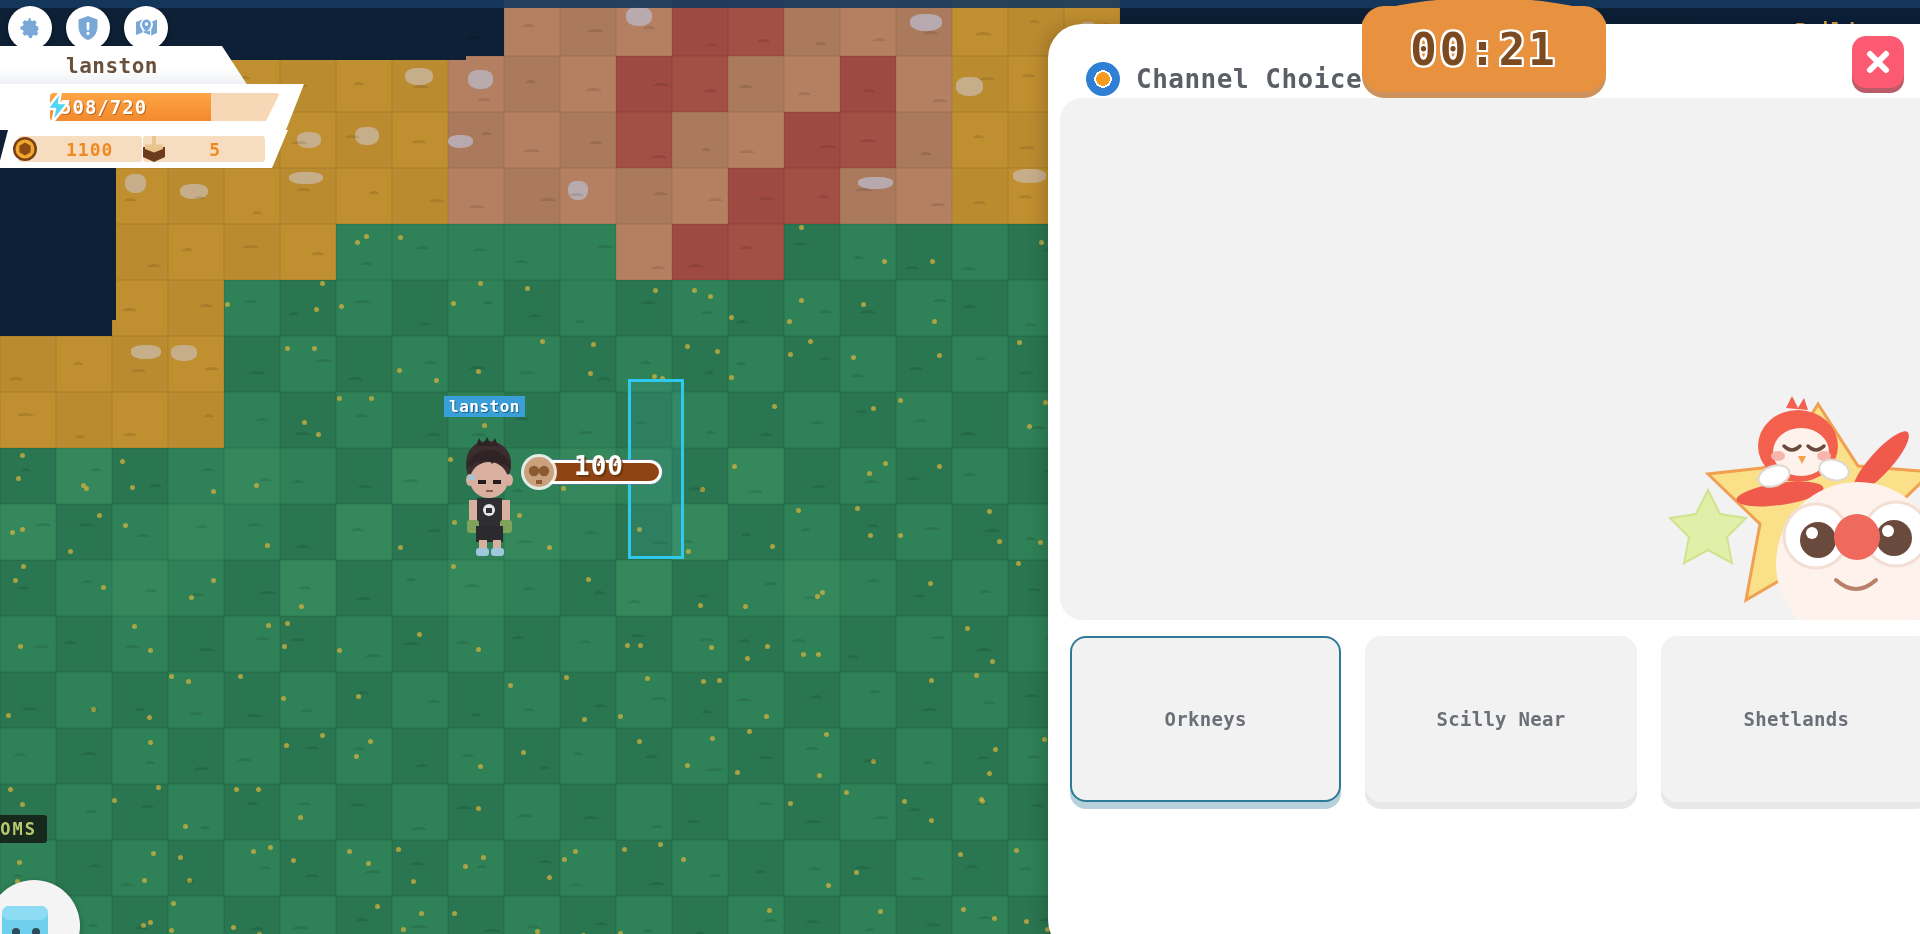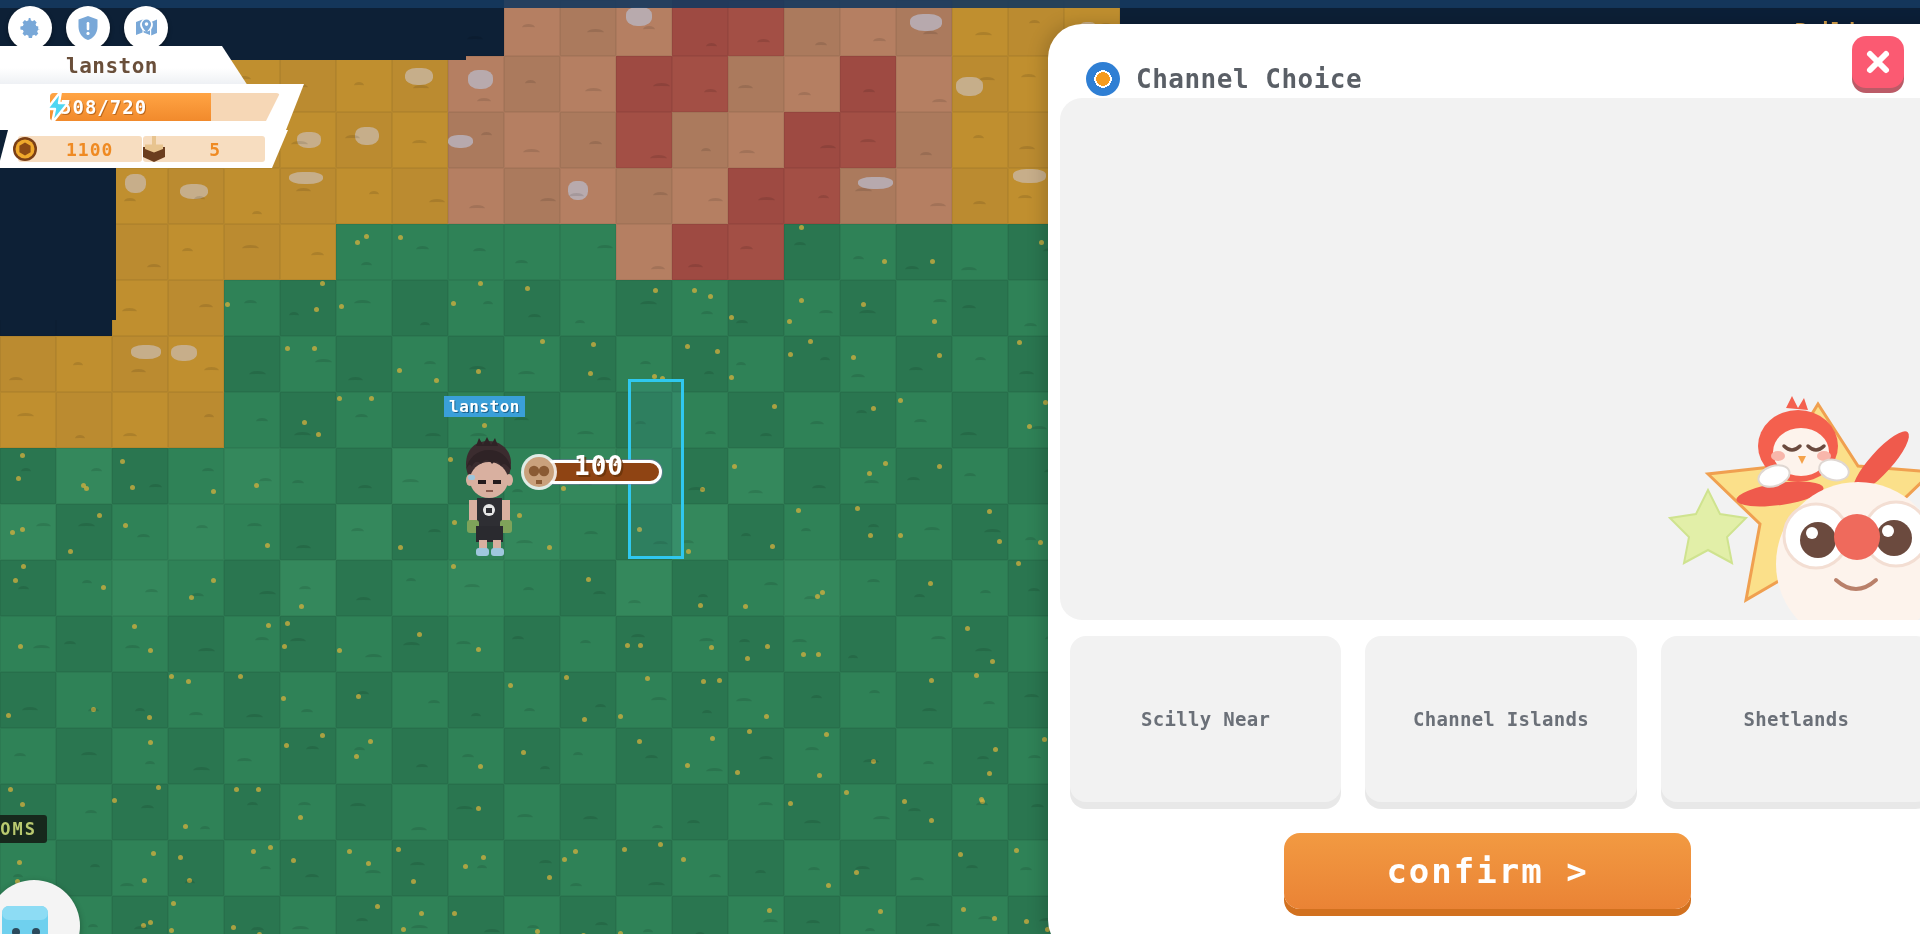--- a/index.html
+++ b/index.html
@@ -1645,36 +1645,37 @@
       <path d="M116 52q8 8 16 0" stroke="#6b4a3e" stroke-width="3.5" fill="none" stroke-linecap="round"></path>
       <path d="M140 52q8 8 16 0" stroke="#6b4a3e" stroke-width="3.5" fill="none" stroke-linecap="round"></path>
       <path d="M130 62l8 0-4 8z" fill="#f5a24a"></path>
       <ellipse cx="110" cy="62" rx="7" ry="5" fill="#f8b6ab"></ellipse>
       <ellipse cx="156" cy="62" rx="7" ry="5" fill="#f8b6ab"></ellipse>
       <ellipse cx="106" cy="82" rx="16" ry="10" transform="rotate(-18 106 82)" fill="#ffffff" stroke="#dfd7d2" stroke-width="2"></ellipse>
       <ellipse cx="166" cy="76" rx="15" ry="10" transform="rotate(14 166 76)" fill="#ffffff" stroke="#dfd7d2" stroke-width="2"></ellipse>
     </svg>
   </div>
 
+  <div id="timer">
+    <div id="timer-shape"></div>
+    <div id="timer-text">00:21</div>
+  </div>
 
   <div id="close-btn">
     <svg width="30" height="30" viewBox="0 0 30 30">
       <path d="M7 7l16 16M23 7L7 23" stroke="#ffffff" stroke-width="6" stroke-linecap="round"></path>
     </svg>
   </div>
 
   <div id="answers">
+    <div class="answer selected">
+      <span class="answer-label">Orkneys</span>
+    </div>
     <div class="answer">
       <span class="answer-label">Scilly Near</span>
-    </div>
-    <div class="answer">
-      <span class="answer-label">Channel Islands</span>
     </div>
     <div class="answer">
       <span class="answer-label">Shetlands</span>
     </div>
   </div>
 
-  <div id="confirm-btn">
-    <span id="confirm-label">confirm &gt;</span>
-  </div>
 
 </div>
 
 </body></html>

